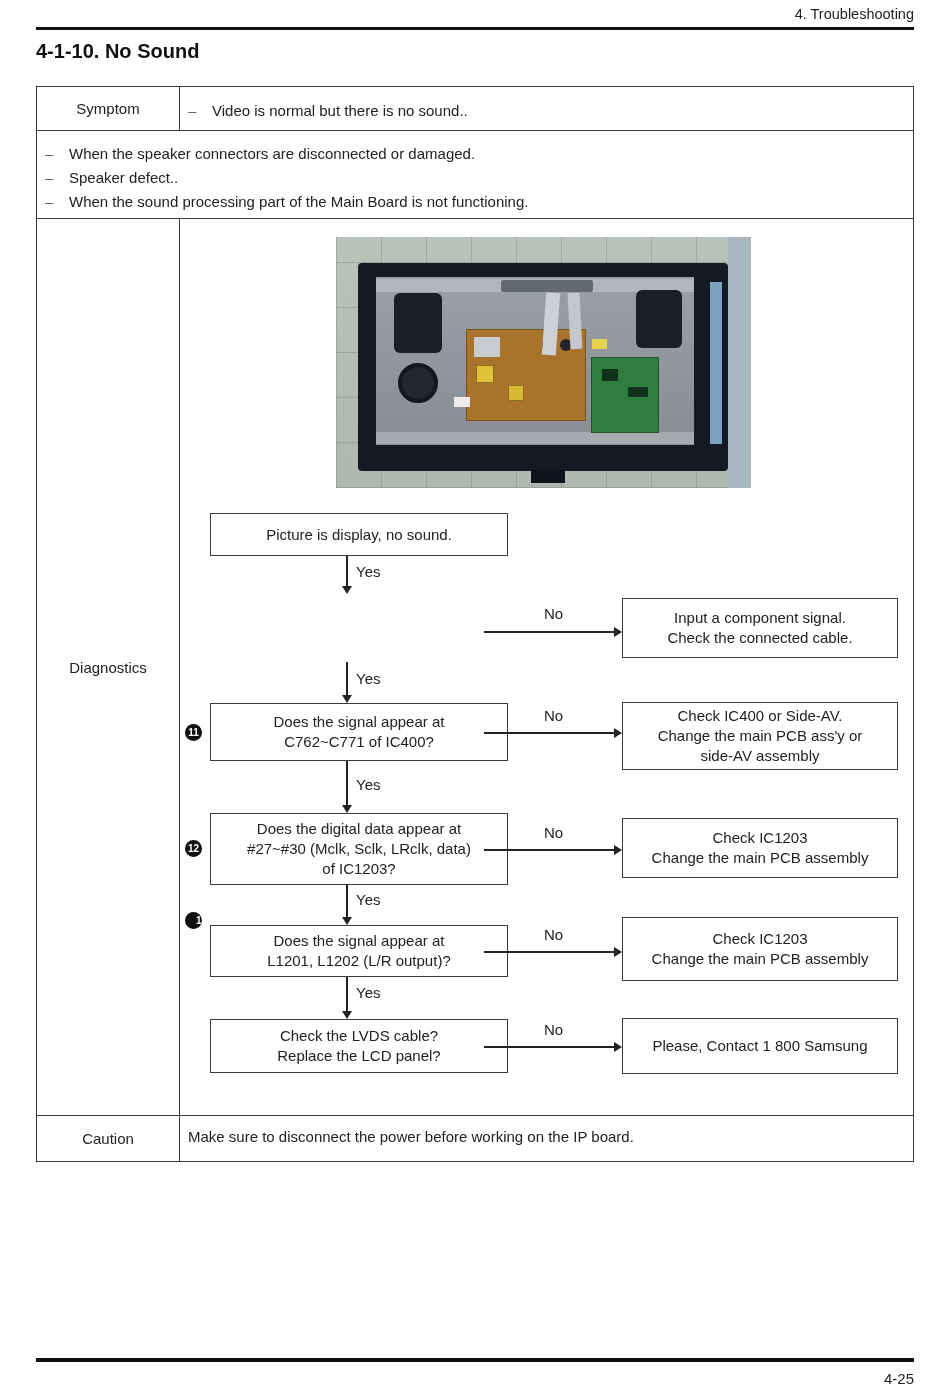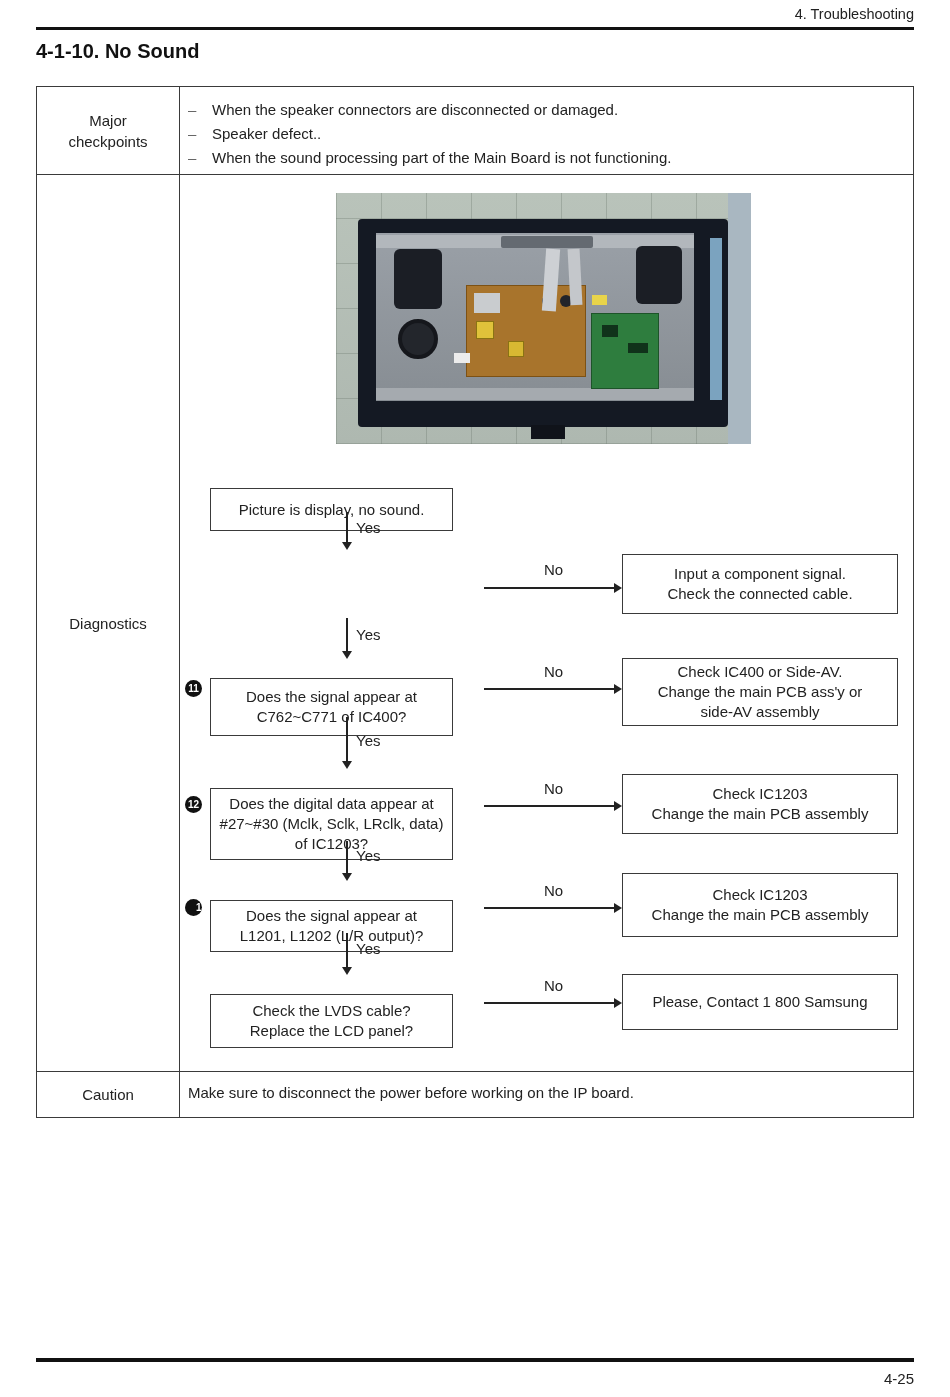--- a/index.html
+++ b/index.html
@@ -60,21 +60,21 @@
   .ph-bluestrip { left:374px; top:45px; width:12px; height:162px; background:#7ba3bf; }
   .ph-sticker-y { left:256px; top:102px; width:15px; height:10px; background:#e8d44a; }
   .ph-sticker-w { left:118px; top:160px; width:16px; height:10px; background:#ececec; }
   .ph-mount { left:195px; top:232px; width:34px; height:14px; background:#10131a; }
 
   
   .fbox { position:absolute; border:1px solid #3a3a3a; background:#fff;
           display:flex; flex-direction:column; align-items:center; justify-content:center;
           text-align:center; font-size:15px; line-height:20px; }
   .fbox span { display:block; }
-  .lcol { left:30px; width:243px;margin-top:19px; }
+  .lcol { left:30px; width:298px; }
   .rcol { left:442px; width:276px; }
 
   .varrow { position:absolute; left:166px; width:2px; background:#222; }
   .varrow::after { content:""; position:absolute; bottom:-7px; left:-4px;
                    border-left:5px solid transparent; border-right:5px solid transparent;
                    border-top:8px solid #222; }
   .harrow { position:absolute; left:304px; width:130px; height:2px; background:#222; }
   .harrow::after { content:""; position:absolute; right:-8px; top:-4px;
                    border-top:5px solid transparent; border-bottom:5px solid transparent;
                    border-left:8px solid #222; }
@@ -89,23 +89,30 @@
 </style>
 </head>
 <body>
 
 <div class="page-header"><span>4. Troubleshooting</span></div>
 <div class="header-rule"></div>
 <div class="page-title">4-1-10. No Sound</div>
 
 <div class="doc-table">
 
+  <div class="t-row row-symptom">
+    <div class="t-label">Symptom</div>
+    <div class="t-content">
+      <div class="items">
+        <div class="dash-item">Video is normal but there is no sound..</div>
+      </div>
+    </div>
+  </div>
 
   <div class="t-row row-checkpoints">
-    <div class="t-label">Major checkpoints</div>
     <div class="t-content">
       <div class="items">
         <div class="dash-item">When the speaker connectors are disconnected or damaged.</div>
         <div class="dash-item">Speaker defect..</div>
         <div class="dash-item">When the sound processing part of the Main Board is not functioning.</div>
       </div>
     </div>
   </div>
 
   <div class="t-row row-diagnostics">
@@ -181,21 +188,21 @@
       <div class="no-label" style="top:605px;">No</div>
       <div class="harrow" style="top:630px;"></div>
       <div class="fbox rcol" style="top:599px; height:60px;">
         <span>Check IC1203</span>
         <span>Change the main PCB assembly</span>
       </div>
 
       <div class="varrow" style="top:666px; height:33px;"></div>
       <div class="yes-label" style="top:672px;">Yes</div>
 
-      <div class="step-badge" style="top:724px;padding-left:11px;">13</div>
+      <div class="step-badge" style="top:693px;padding-left:11px;">13</div>
       <div class="fbox lcol" style="top:706px; height:52px;">
         <span>Does the signal appear at</span>
         <span>L1201, L1202 (L/R output)?</span>
       </div>
       <div class="no-label" style="top:707px;">No</div>
       <div class="harrow" style="top:732px;"></div>
       <div class="fbox rcol" style="top:698px; height:64px;">
         <span>Check IC1203</span>
         <span>Change the main PCB assembly</span>
       </div>

